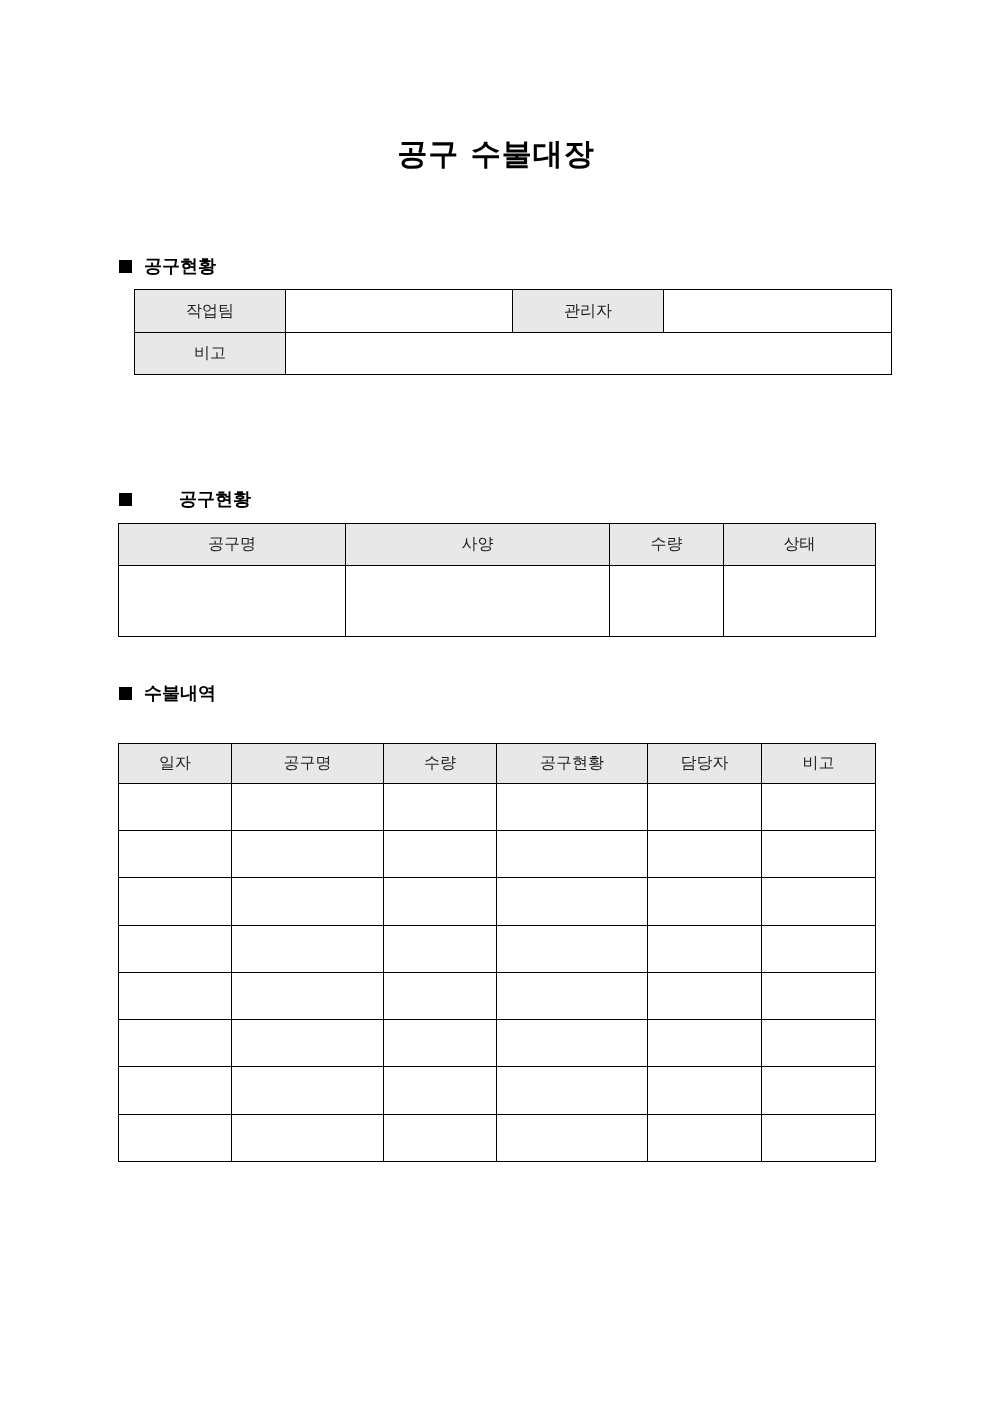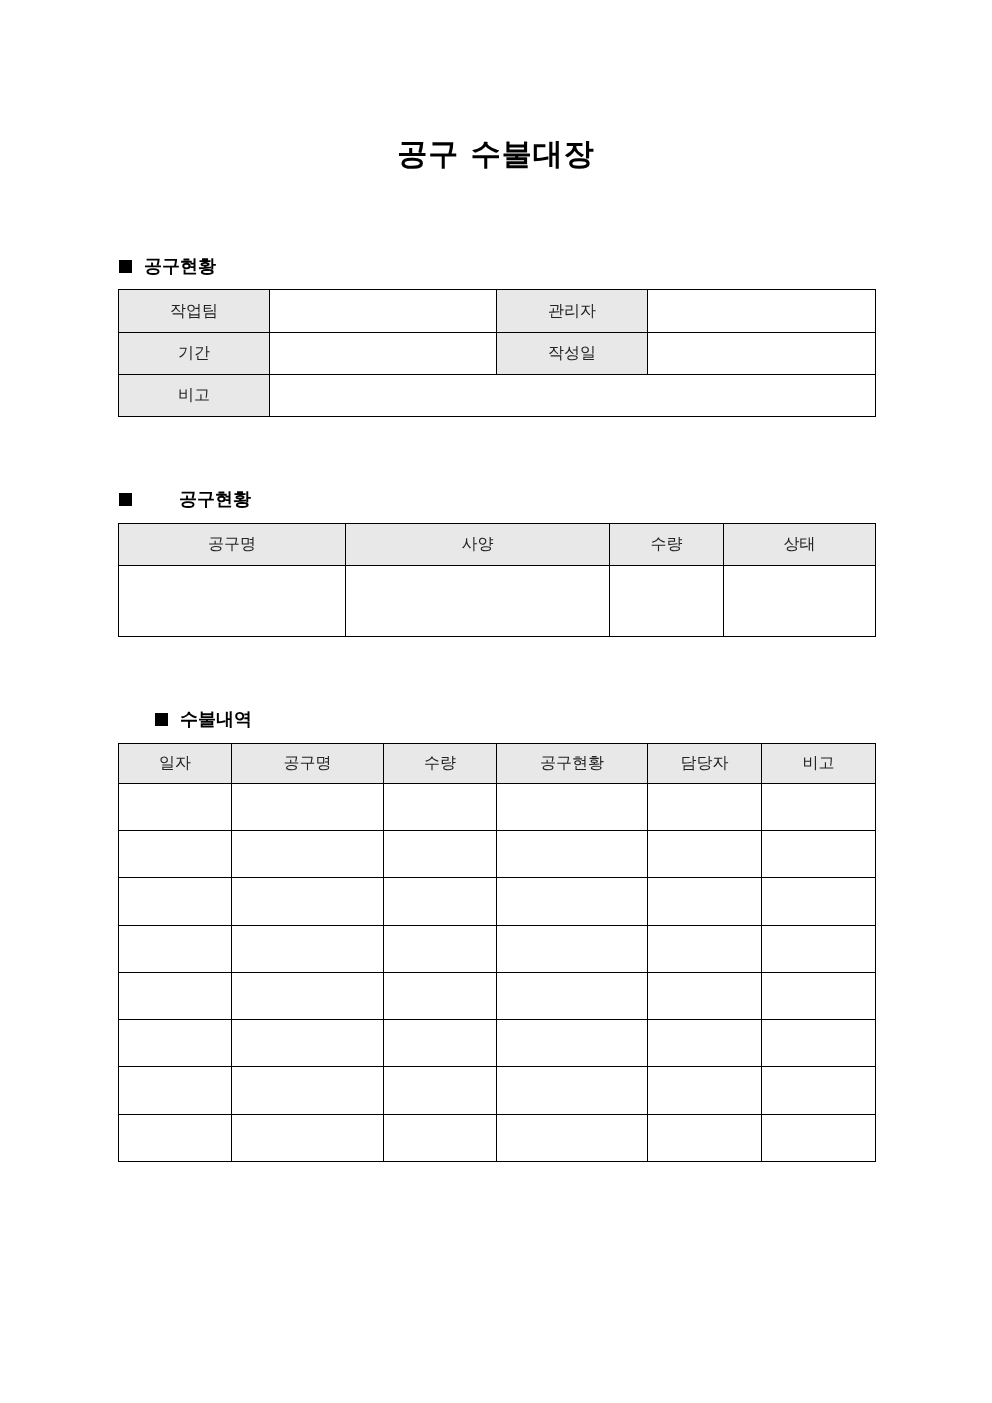--- a/index.html
+++ b/index.html
@@ -14,38 +14,32 @@
 </style>
 </head>
 <body>
 
 <div class="title"><span>공구 수불대장</span></div>
 
 <div class="section-heading" style="top:254px;">
   <span class="sq"></span>
   <span>공구현황</span>
 </div>
-<table class="grid" style="top:289px;">
+<table class="grid" style="top:289px;margin-left:16px;">
   <colgroup>
       <col style="width:151px">
       <col style="width:227px">
       <col style="width:151px">
       <col style="width:228px">
     </colgroup>
   <tbody>
       <tr style="height:43px;">
     <td class="hd">작업팀</td>
     <td></td>
     <td class="hd">관리자</td>
-    <td></td>
-  </tr>
-  <tr style="height:42px;">
-    <td class="hd">기간</td>
-    <td></td>
-    <td class="hd">작성일</td>
     <td></td>
   </tr>
   <tr style="height:42px;">
     <td class="hd">비고</td>
     <td colspan="3"></td>
   </tr>
 </tbody>
   </table>
 
 <div class="section-heading" style="top:487px;gap:35px;">
@@ -68,21 +62,21 @@
   </tr>
   <tr style="height:71px;">
     <td></td>
     <td></td>
     <td></td>
     <td></td>
   </tr>
 </tbody>
   </table>
 
-<div class="section-heading" style="top:707px;margin-left:36px;">
+<div class="section-heading" style="top:681px;">
   <span class="sq"></span>
   <span>수불내역</span>
 </div>
 <table class="grid" style="top:743px;">
   <colgroup>
       <col style="width:113px">
       <col style="width:152px">
       <col style="width:113px">
       <col style="width:151px">
       <col style="width:114px">

